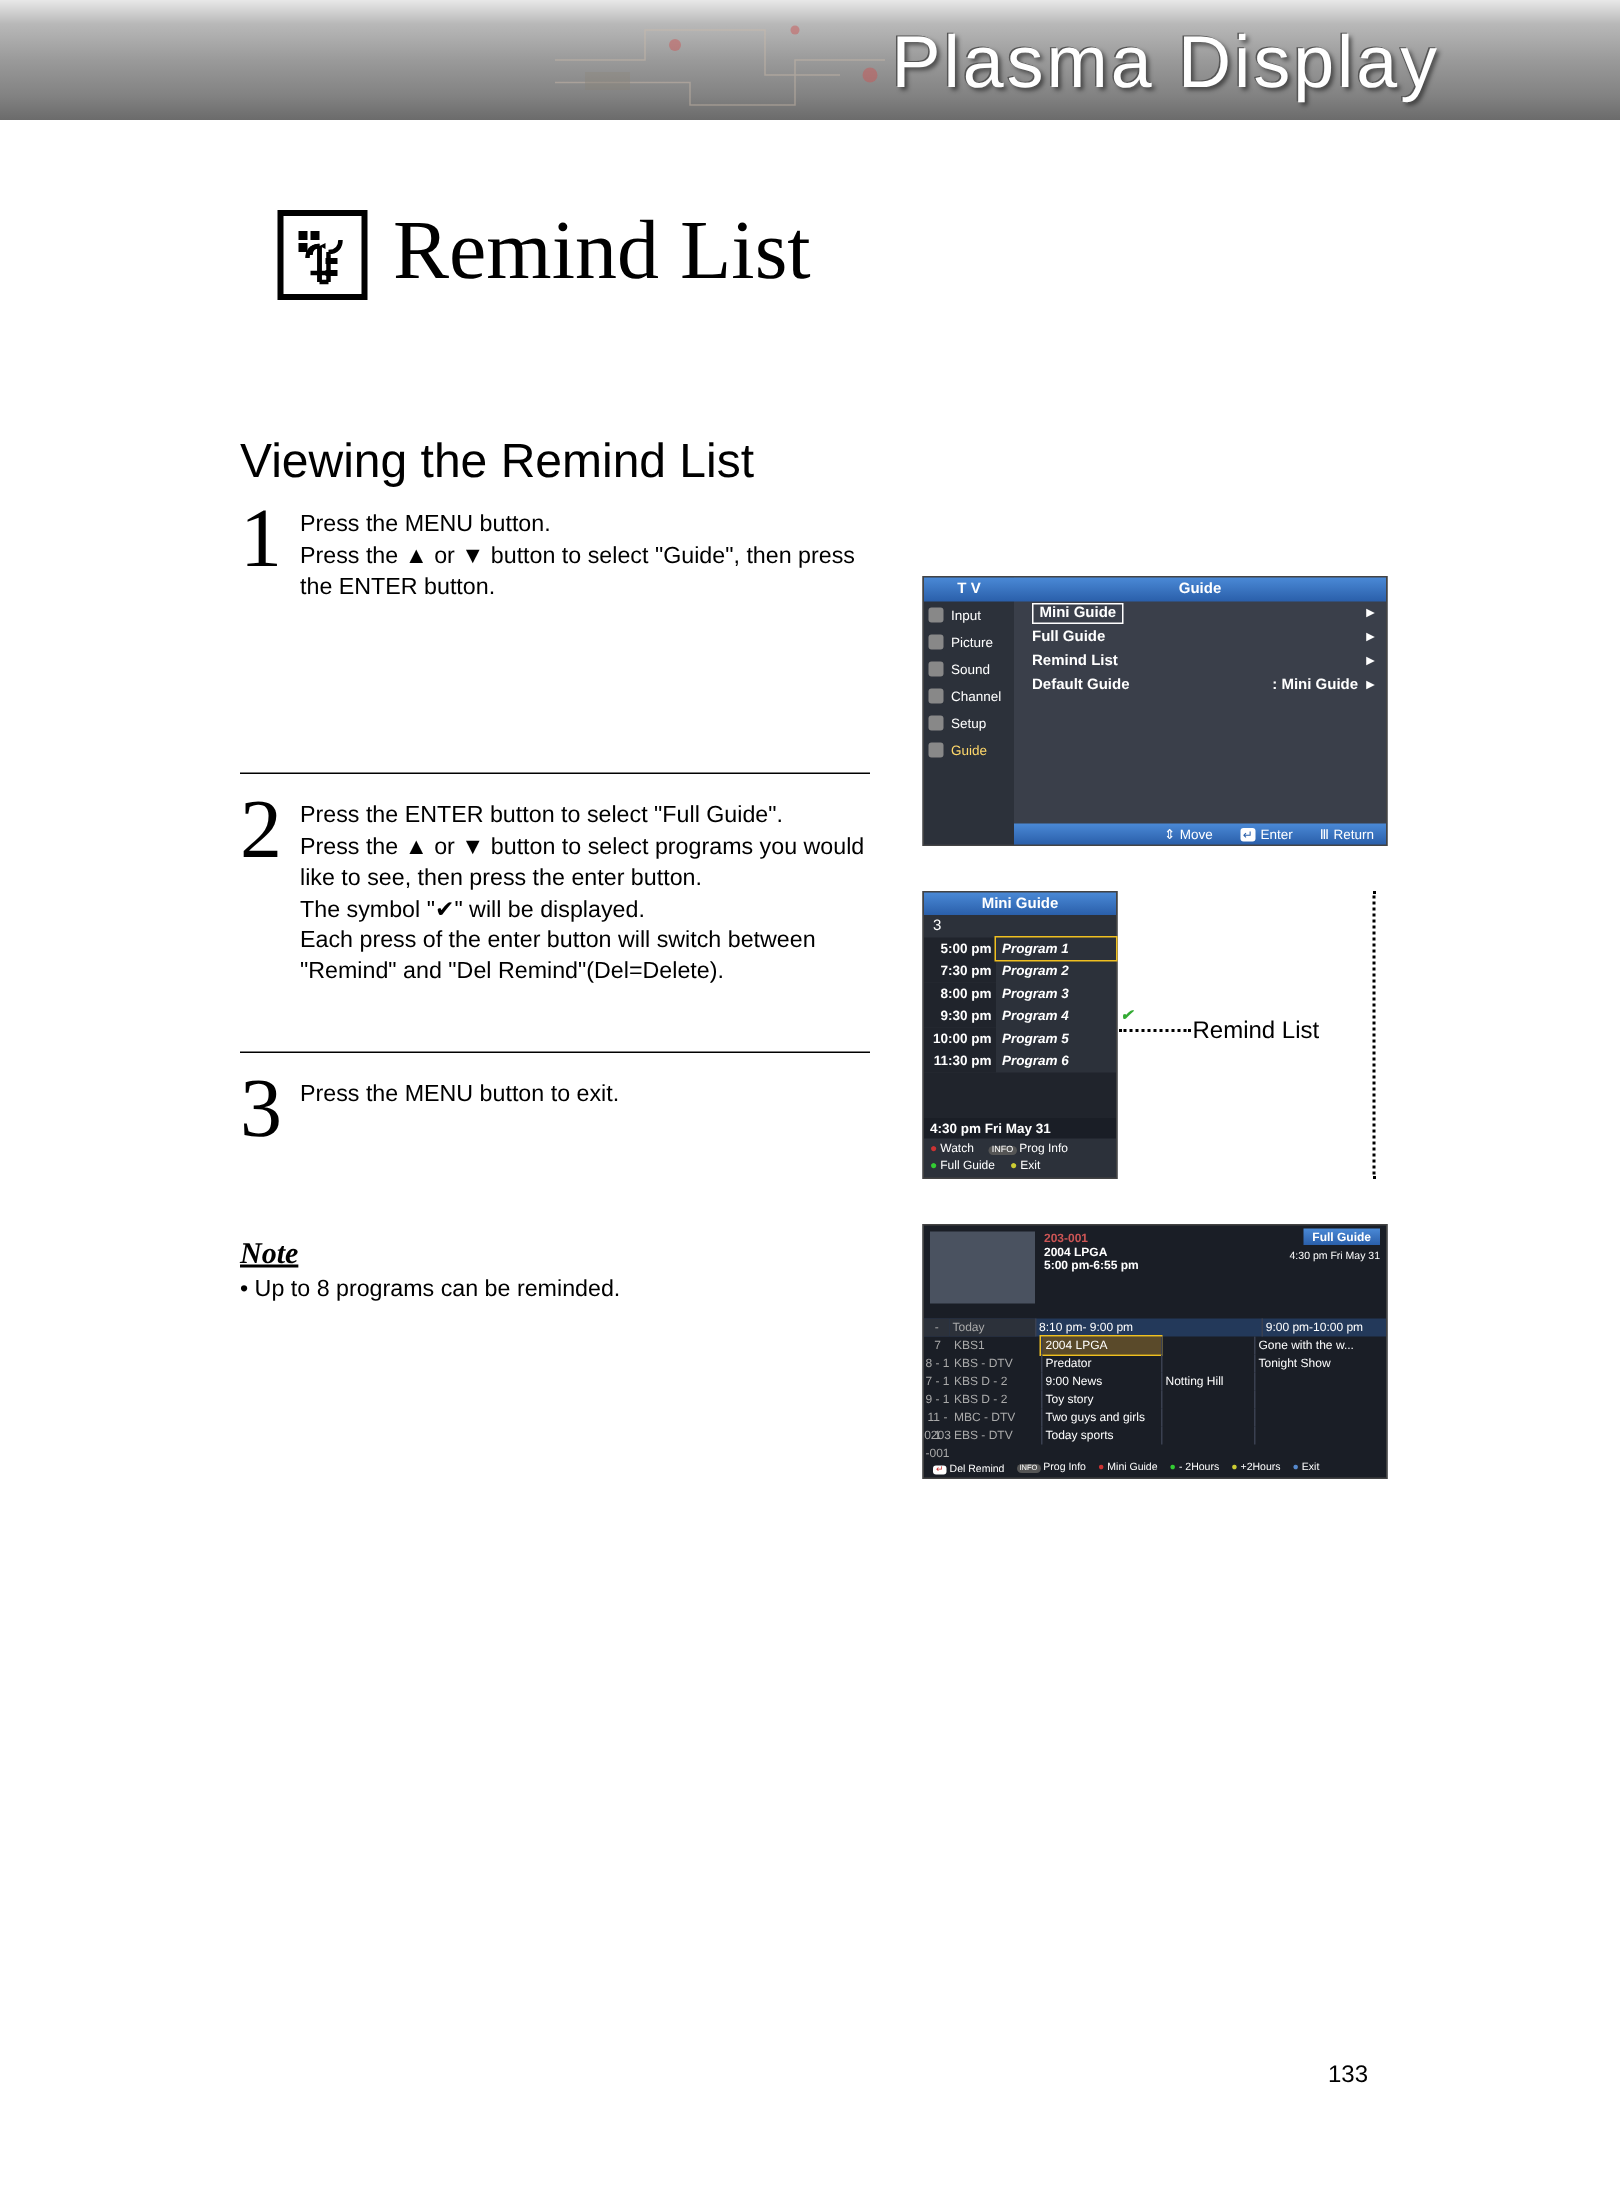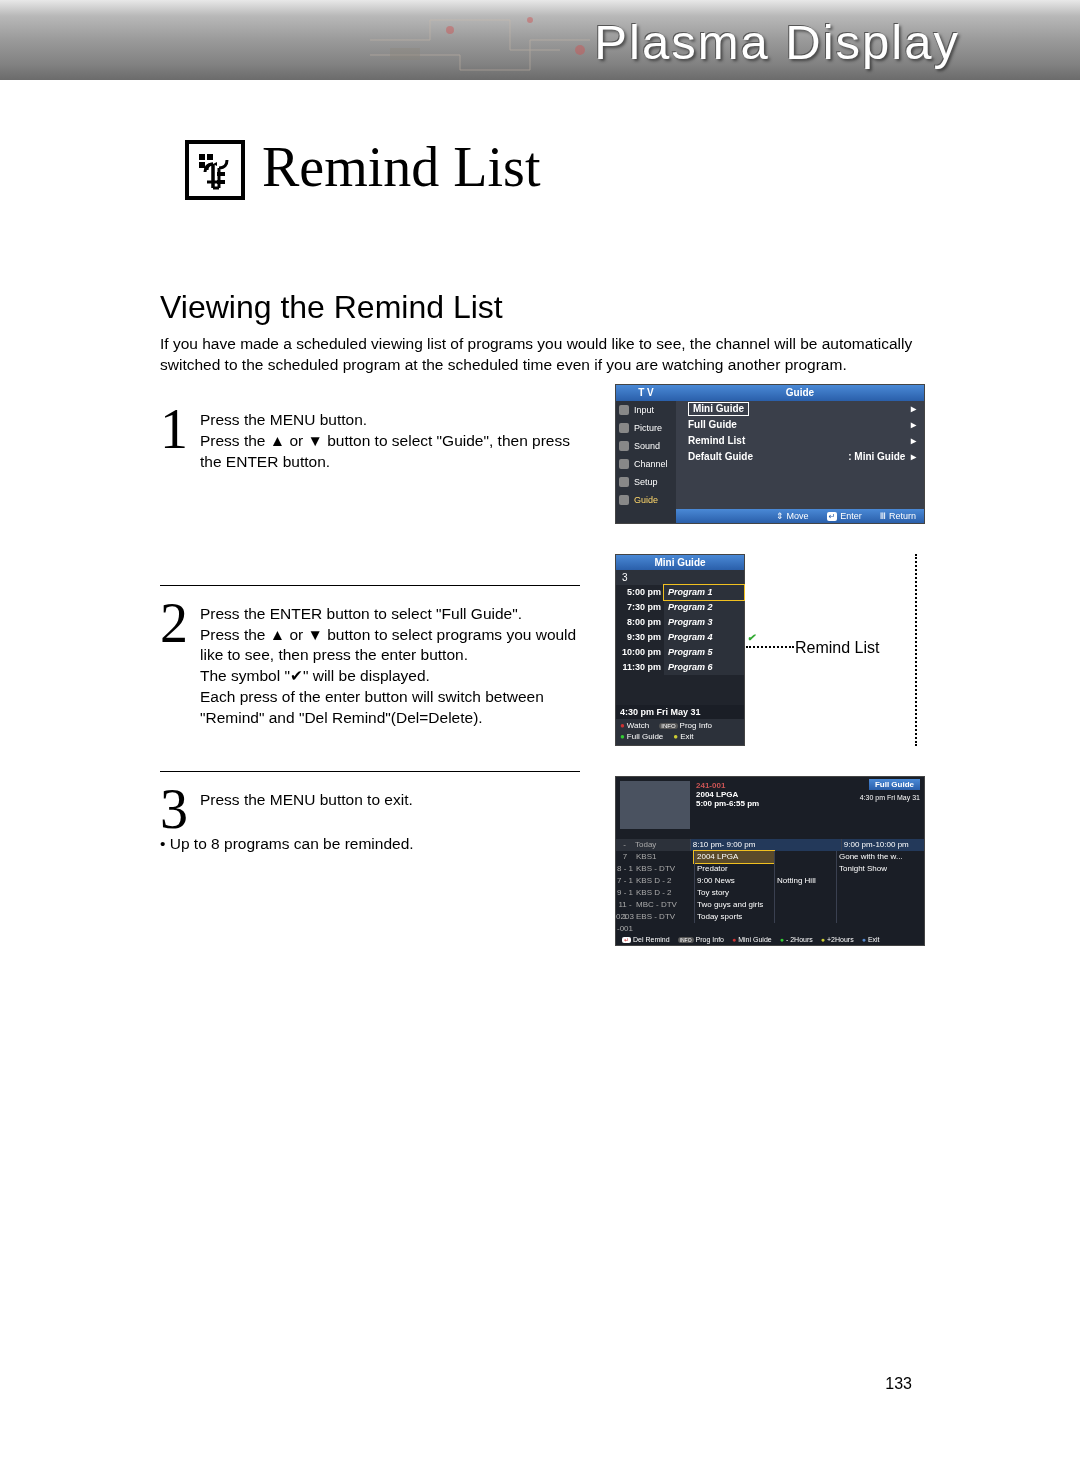--- a/index.html
+++ b/index.html
@@ -113,21 +113,21 @@
   }
   .fig {
     border: 1px solid #444;
     margin-bottom: 30px;
     font-size: 10px;
     color: #fff;
     background: #3a3f4a;
   }
   .fig1 {
     display: flex;
-    height: 140px;
+    height: 180px;
   }
   .fig1-side {
     width: 60px;
     background: #2c313a;
     display: flex; flex-direction: column;
   }
   .fig1-side .hdr {
     background: linear-gradient(#4a89d6,#2a5faa);
     height: 16px;
     text-align: center;
@@ -296,41 +296,41 @@
     <rect x="4" y="12" width="6" height="6" fill="#000"></rect>
     <path d="M18 14 v24 M12 32 h12 M18 14 q-6 0 -6 6" stroke="#000" stroke-width="3" fill="none"></path>
     <path d="M18 14 l4 -2 v4 z M22 22 h8 v4 h-8 z M22 30 h8 v4 h-8 z" fill="#000"></path>
     <path d="M18 38 v-24 M18 14 c-6 0 -8 4 -8 8 M24 18 v20 M18 38 h6 M24 18 c 6 0 8 -4 8 -8" stroke="#000" stroke-width="3" fill="none"></path>
   </svg>
 </div>
 <div class="page-title">Remind List</div>
 
 <div class="content">
   <div class="section-title">Viewing the Remind List</div>
-  <div class="intro">If you have made a scheduled viewing list of programs you would like to see, the channel will be automatically switched to the scheduled program at the scheduled time even if you are watching another program.</div>
 
   <div class="steps">
     <div class="step">
       <div class="step-num">1</div>
       <div class="step-text">Press the MENU button.<br>Press the <span class="up"></span> or <span class="dn"></span> button to select "Guide", then press the ENTER button.</div>
     </div>
     <div style="height:100px"></div>
     <hr class="step-sep">
     <div class="step">
       <div class="step-num">2</div>
       <div class="step-text">Press the ENTER button to select "Full Guide".<br>Press the <span class="up"></span> or <span class="dn"></span> button to select programs you would like to see, then press the enter button.<br>The symbol "<span class="chkmark"></span>" will be displayed.<br>Each press of the enter button will switch between "Remind" and "Del Remind"(Del=Delete).</div>
     </div>
     <div style="height:30px"></div>
     <hr class="step-sep">
     <div class="step">
       <div class="step-num">3</div>
       <div class="step-text">Press the MENU button to exit.</div>
     </div>
   </div>
 
+  <div class="note-heading">Note</div>
   <div class="note-text">•  Up to 8 programs can be reminded.</div>
 </div>
 
 <div class="figures">
   <div class="fig fig1">
     <div class="fig1-side">
       <div class="hdr">T V</div>
       <div class="itm">Input</div>
       <div class="itm">Picture</div>
       <div class="itm">Sound</div>
@@ -408,21 +408,21 @@
     <div class="fig2-label">Remind List</div>
     <div class="fig2-brace"></div>
   </div>
 
   <div class="fig fig3">
     <div class="fig3-hdr">Full Guide</div>
     <div class="fig3-clock">4:30 pm Fri May 31</div>
     <div class="fig3-top">
       <div class="fig3-preview"></div>
       <div class="fig3-info">
-        <div class="red">241-001</div>
+        <div class="red">203-001</div>
         <div class="blue">2004 LPGA</div>
         <div class="blue">5:00 pm-6:55 pm</div>
       </div>
     </div>
     <div class="fig3-grid">
       <div class="fig3-grow fig3-thead">
         <div class="c1">-</div>
         <div class="c2">Today</div>
         <div class="c3" style="width:160px">8:10 pm- 9:00 pm</div>
         <div class="c5">9:00 pm-10:00 pm</div>

